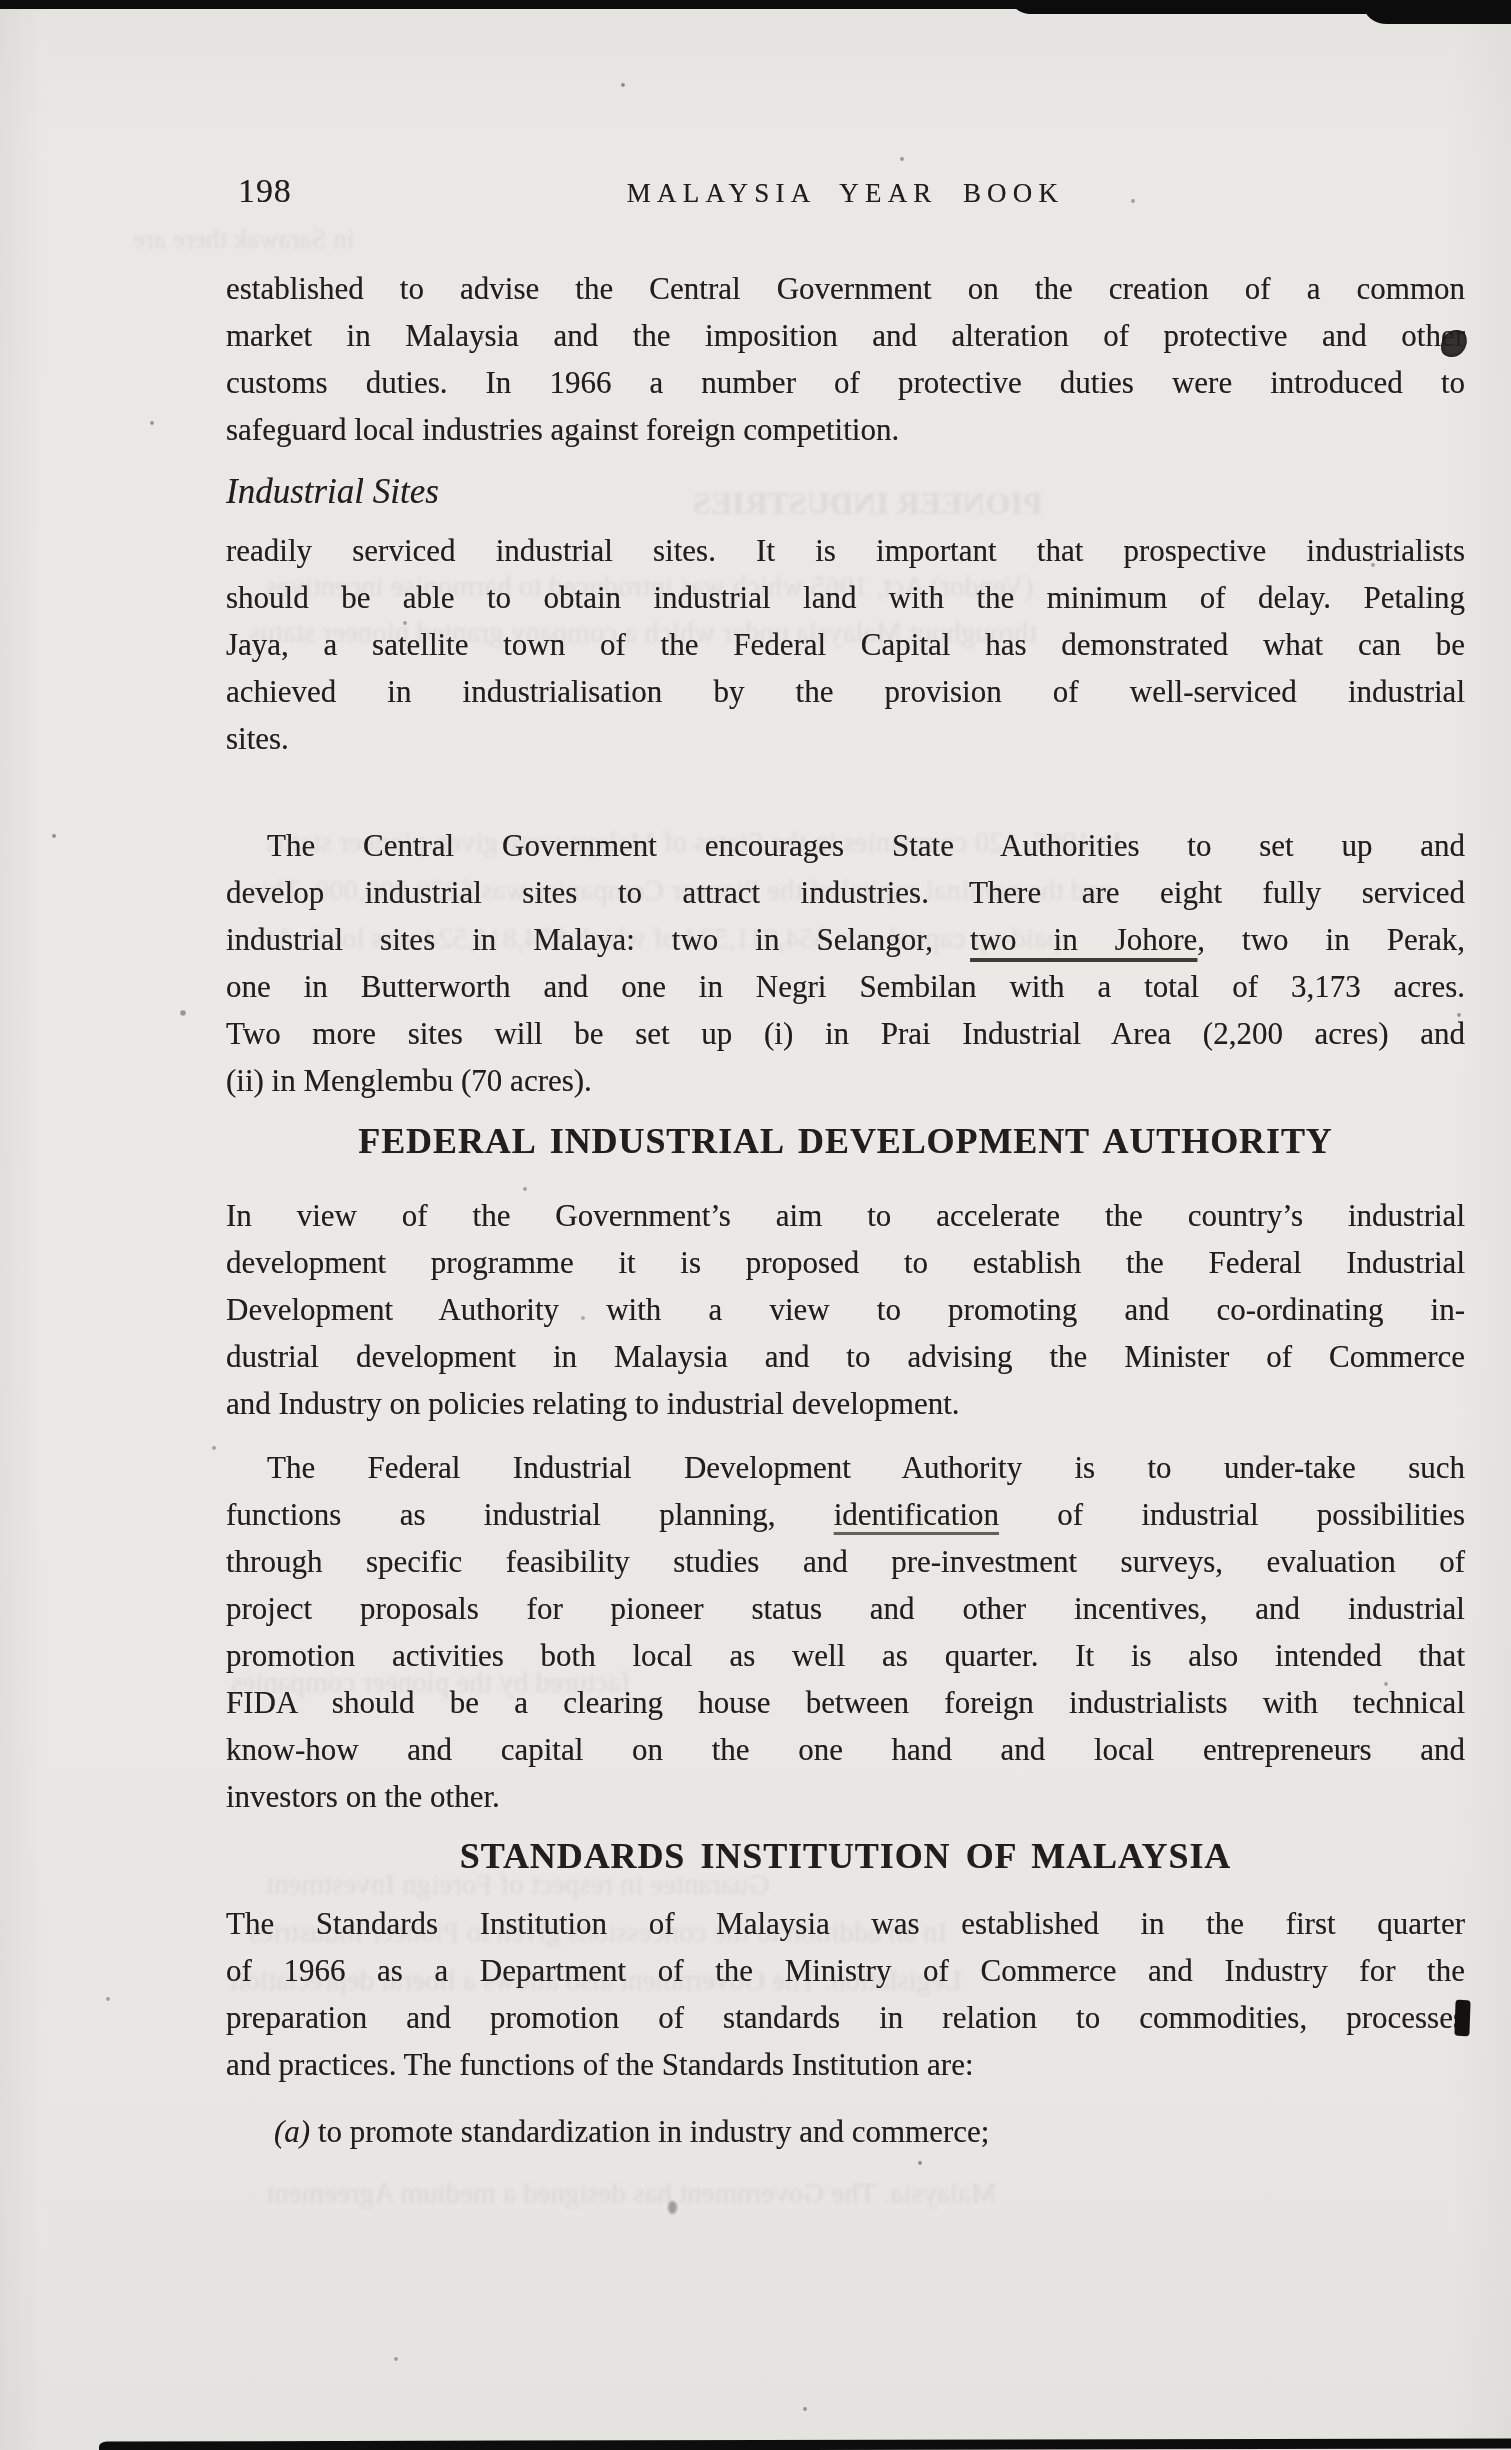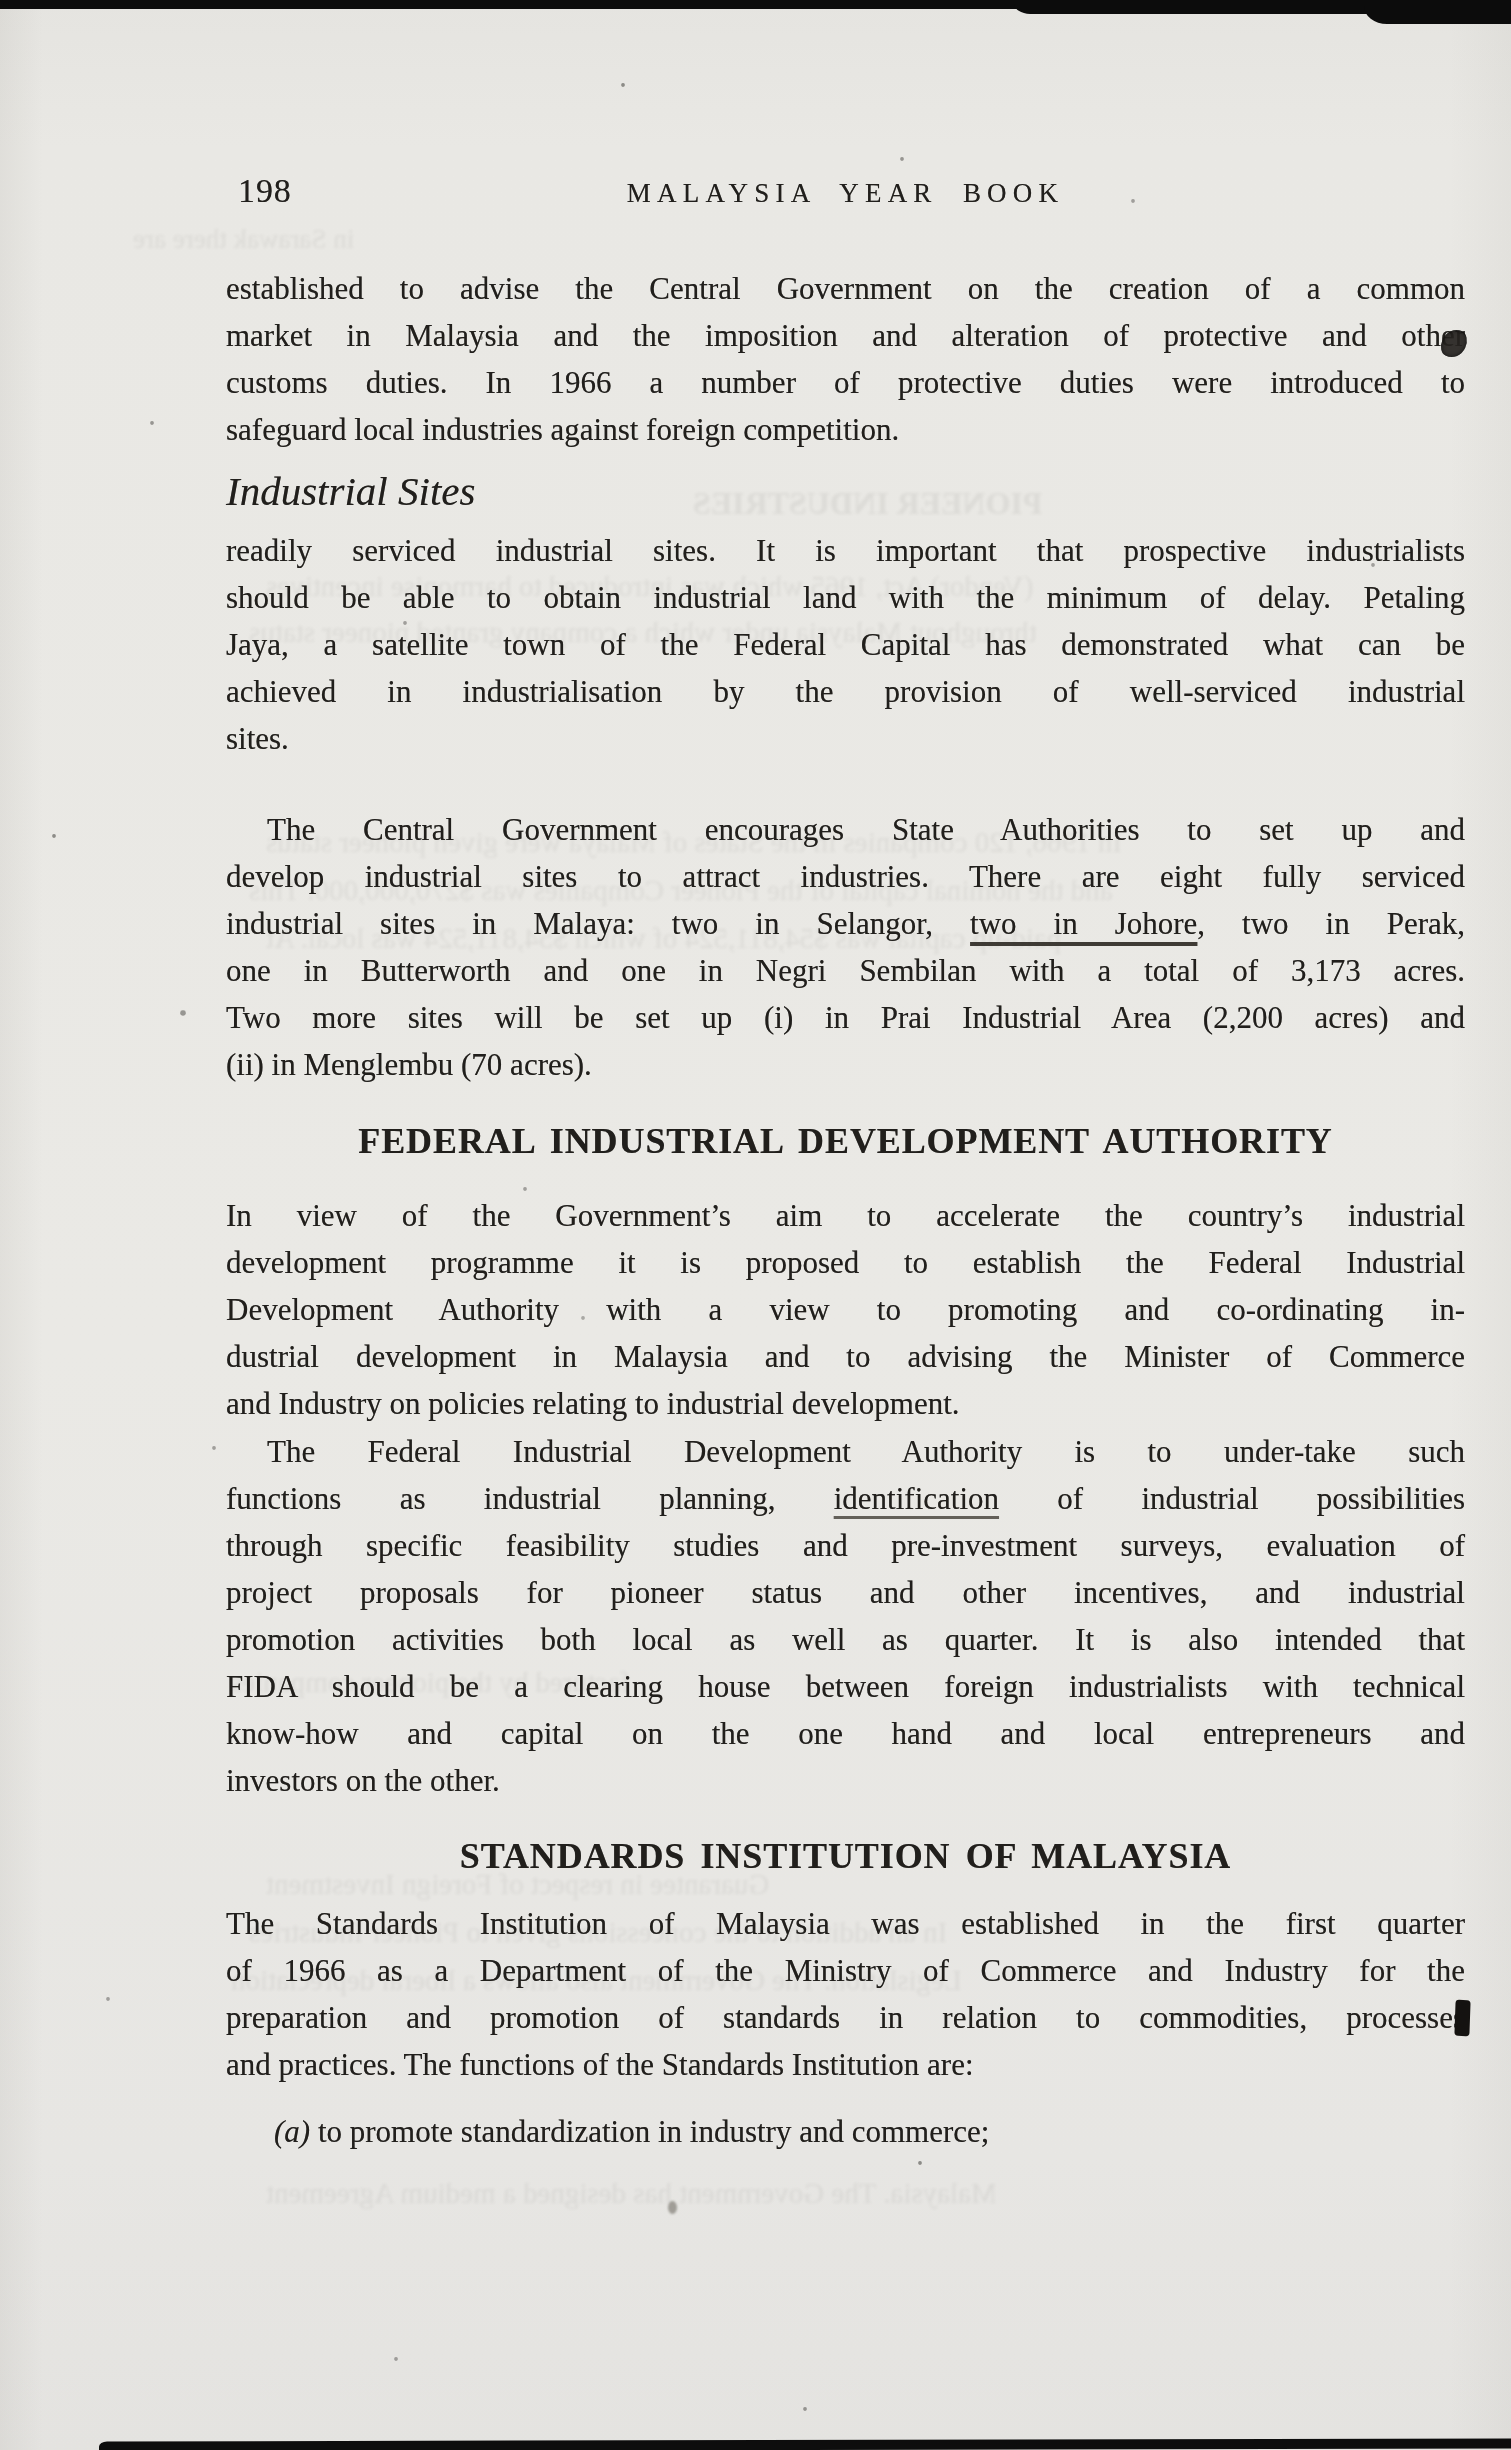--- a/index.html
+++ b/index.html
@@ -14,22 +14,22 @@
       linear-gradient(90deg, rgba(100,95,85,.07) 0, rgba(100,95,85,0) 43px),
       linear-gradient(270deg, rgba(100,95,85,.05) 0, rgba(100,95,85,0) 62px),
       linear-gradient(180deg,#e5e4e0 0%,#e9e8e4 6%,#eae9e5 55%,#e7e6e3 88%,#e4e3e0 100%);
   }
   .pagenum{position:absolute;left:238px;top:172px;font-size:34px;letter-spacing:0.9px;}
   .runhead{position:absolute;left:226px;top:178px;width:1239px;text-align:center;
     font-size:27px;letter-spacing:6.2px;word-spacing:12.4px;}
   .block{position:absolute;left:226px;width:1239px;font-size:31px;}
   .line{text-align:justify;text-align-last:justify;line-height:47px;}
   .line.last{text-align-last:left;}
-  .line.indent{text-indent:41px;}
-  .subhead{font-style:italic;font-size:41px;line-height:41px;}
+  .line.indent{text-indent:41px;margin-top:16px;}
+  .subhead{font-style:italic;font-size:35px;line-height:41px;}
   .heading{text-align:center;font-weight:bold;font-size:36px;letter-spacing:0.9px;word-spacing:5.3px;line-height:41px;}
   .listitem{font-size:31px;padding-left:48px;line-height:47px;box-sizing:border-box;}
   .it{font-style:italic;}
   .u-strong{text-decoration:underline;text-decoration-thickness:3.6px;text-underline-offset:8px;text-decoration-color:rgba(48,44,38,.8);}
   .u-light{text-decoration:underline;text-decoration-thickness:2.7px;text-underline-offset:7px;text-decoration-color:rgba(70,64,55,.45);}
 
   
   .topbar{position:absolute;top:0;left:0;width:100%;height:9px;background:#0c0c0c;}
   .topbar-taper{position:absolute;top:0;right:0;width:497px;height:14px;background:#0c0c0c;border-bottom-left-radius:16px 10.7px;}
   .topbar-corner{position:absolute;top:0;right:0;width:147px;height:24px;background:#0c0c0c;border-bottom-left-radius:23px 18px;}

